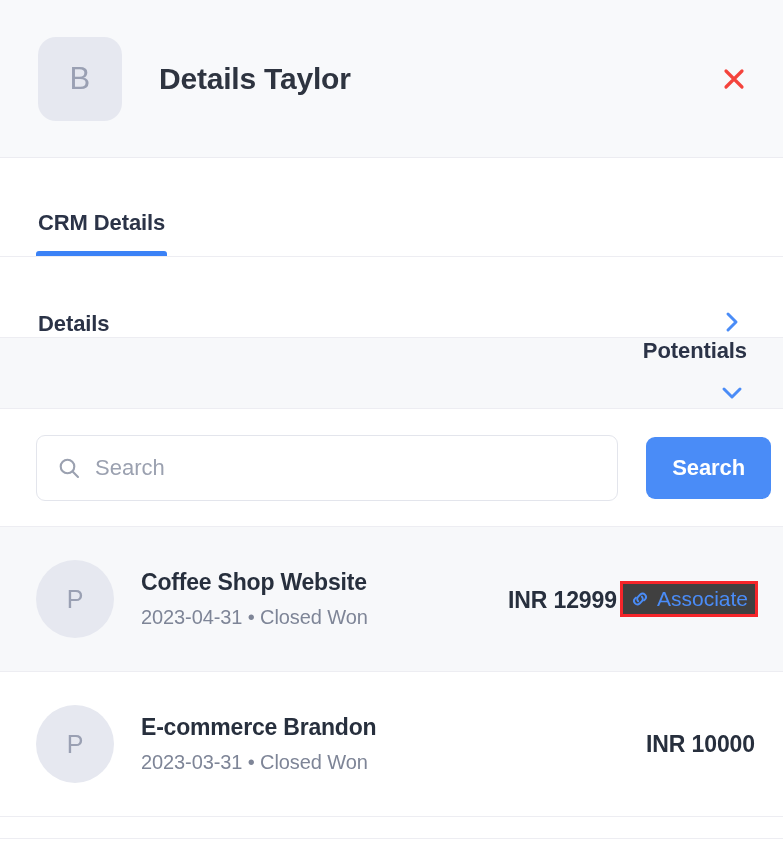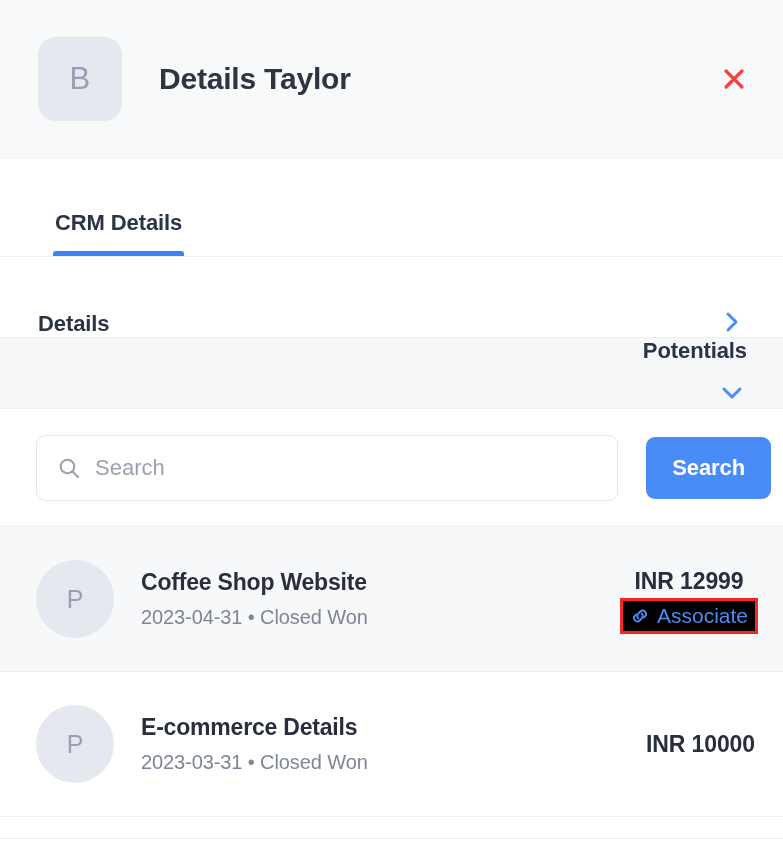--- a/index.html
+++ b/index.html
@@ -71,21 +71,21 @@
   }
   .close-btn svg { display: block; }
 
   
   .tabs {
     height: 99px;
     background: #ffffff;
     border-bottom: 1px solid #ededf2;
     display: flex;
     align-items: flex-end;
-    padding: 0 53px;
+    padding: 0 36px;
   }
   .tab {
     position: relative;
     padding: 0 2px 20px 2px;
     font-size: 22px;
     font-weight: bold;
     color: #2b3347;
     cursor: pointer;
     letter-spacing: -0.1px;
   }
@@ -215,42 +215,42 @@
   }
   .item-sub {
     font-size: 20px;
     color: #7e8597;
     letter-spacing: -0.1px;
   }
 
   .item-right {
     flex: 0 0 auto;
     display: flex;
-    flex-direction: column;
-    align-items: center;
+    flex-direction: row;
+    align-items: flex-end;
     gap: 6px;
   }
   .item-amount {
     font-size: 23px;
     font-weight: bold;
     color: #272f3d;
     letter-spacing: -0.1px;
   }
 
   .associate-link {
     display: inline-flex;
     align-items: center;
     gap: 7px;
     color: #4a8cf7;
     font-size: 21px;
     cursor: pointer;
     padding: 3px 7px;
     outline: 3px solid #f5252a;
     outline-offset: 0px;
-    background: #000000;
+    background: #404040;
   }
   .associate-link svg { display: block; flex: 0 0 auto; }
 
   .bottom-rule {
     position: absolute;
     left: 0; right: 0;
     bottom: 6px;
     height: 1px;
     background: #ededf2;
   }
@@ -333,21 +333,21 @@
           <span>Associate</span>
         </div>
       </div>
     </div>
 
     <div class="list-item">
       <div class="avatar-circle">
         <span>P</span>
       </div>
       <div class="item-main">
-        <div class="item-title">E-commerce Details</div>
+        <div class="item-title">E-commerce Brandon</div>
         <div class="item-sub">2023-03-31 • Closed Won</div>
       </div>
       <div class="item-right">
         <div class="item-amount">INR 10000</div>
       </div>
     </div>
 
   </div>
 
   <div class="bottom-rule"></div>

